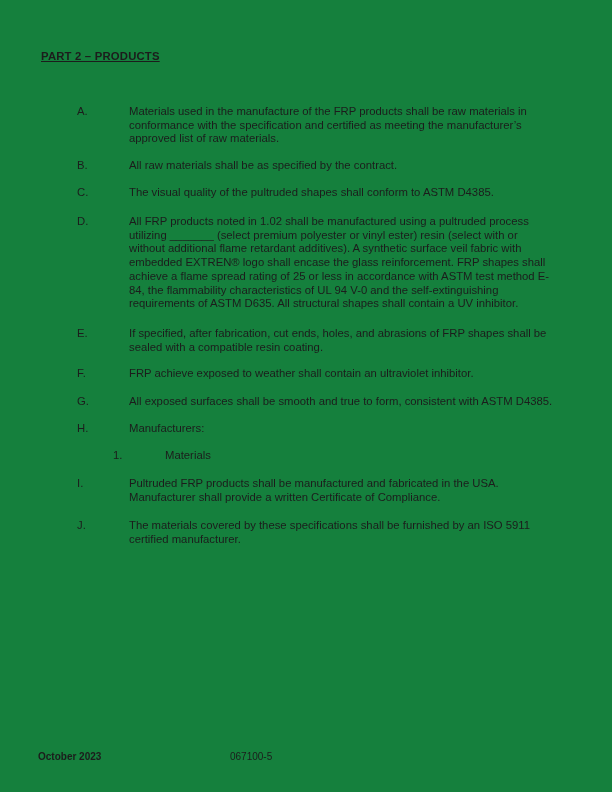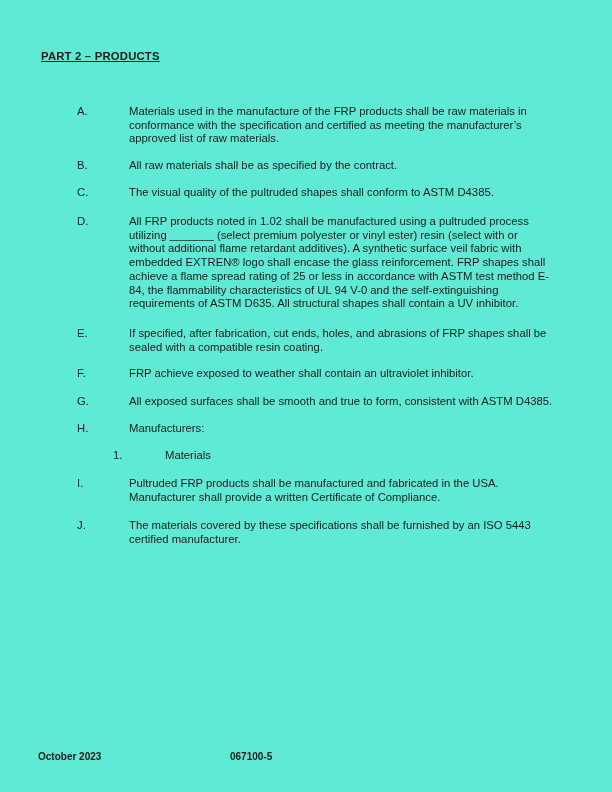--- a/index.html
+++ b/index.html
@@ -1,21 +1,21 @@
 <!DOCTYPE html>
 <html><head>
 <meta charset="utf-8">
 <style>
   html, body { margin: 0; padding: 0; background: #e8e8e8; }
   .page {
     position: relative;
     width: 612px;
     height: 792px;
     margin: 0 auto;
-    background: #5eead4;
+    background: #15803d;
     font-family: "Liberation Sans", sans-serif;
     font-size: 11.3px;
     line-height: 13.7px;
     color: #1c1c1c;
     overflow: hidden;
   }
   .part-heading {
     position: absolute;
     left: 41px;
     top: 50px;
@@ -25,21 +25,21 @@
   }
   .section-heading { position: absolute; left: 0; right: 0; height: 14px; }
   .sec-num { position: absolute; left: 41px; }
   .sec-title { position: absolute; left: 73px; text-decoration: underline; }
   .item { position: absolute; left: 77px; right: 10px; }
   .item.level2 { left: 113px; }
   .item-label { position: absolute; left: 0; top: 0; }
   .item-text { margin-left: 52px; white-space: pre-line; }
   .footer { position: absolute; left: 0; right: 0; top: 750px; height: 14px; text-align: right; }
   .footer-date { position: absolute; left: 38px; font-weight: bold; font-size: 10px; }
-  .footer-page { position: absolute; left: 230px; font-weight: bold; font-size: 10px; }
+  .footer-page { position: absolute; left: 230px; font-weight: normal; font-size: 10px; }
 </style>
 </head>
 <body>
 
 <div class="page">
 
   <div class="part-heading">PART 2 – PRODUCTS</div>
 
 
   <div class="item" style="top:105px">
@@ -97,21 +97,21 @@
   </div>
 
   <div class="item" style="top:477px">
     <span class="item-label">I.</span>
     <div class="item-text">Pultruded FRP products shall be manufactured and fabricated in the USA.
 Manufacturer shall provide a written Certificate of Compliance.</div>
   </div>
 
   <div class="item" style="top:519px">
     <span class="item-label">J.</span>
-    <div class="item-text">The materials covered by these specifications shall be furnished by an ISO 5443
+    <div class="item-text">The materials covered by these specifications shall be furnished by an ISO 5911
 certified manufacturer.</div>
   </div>
 
 
   <div class="footer">
     <span class="footer-date">October 2023</span>
     <span class="footer-page">067100-5</span>
   </div>
 
 </div>

